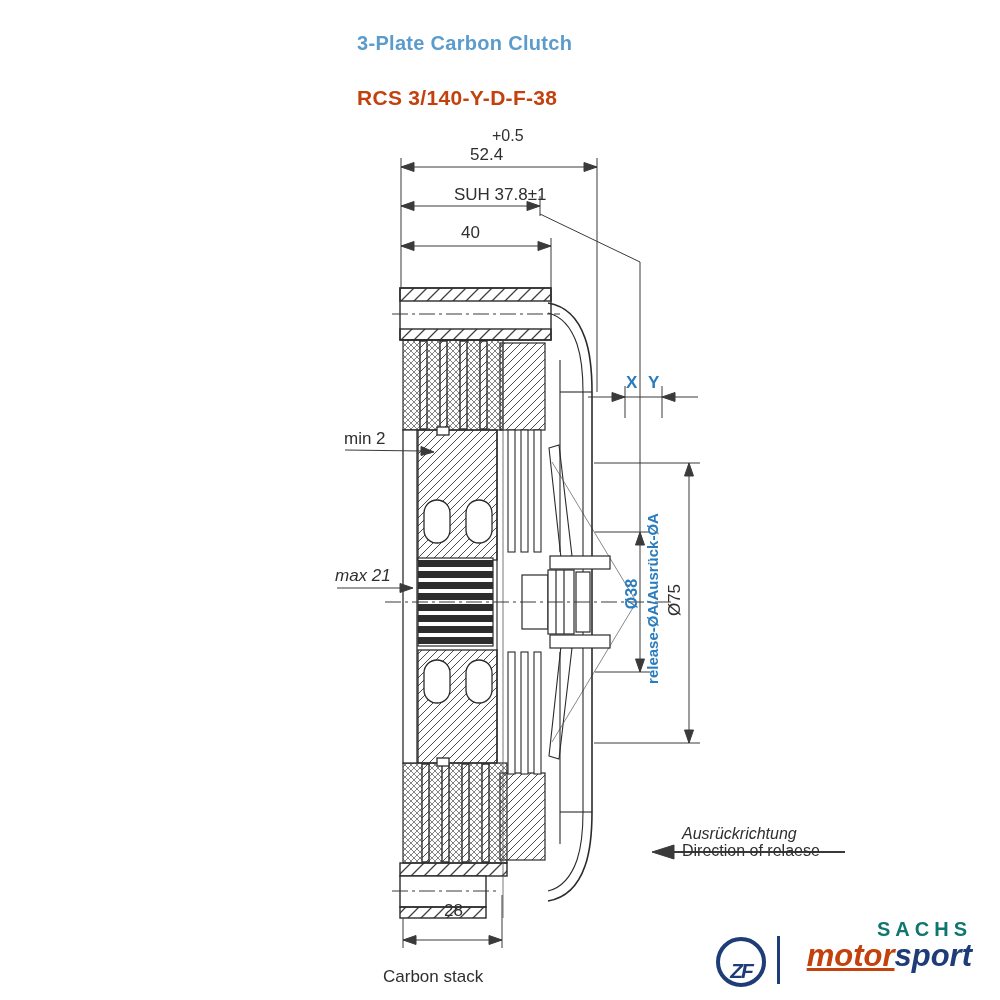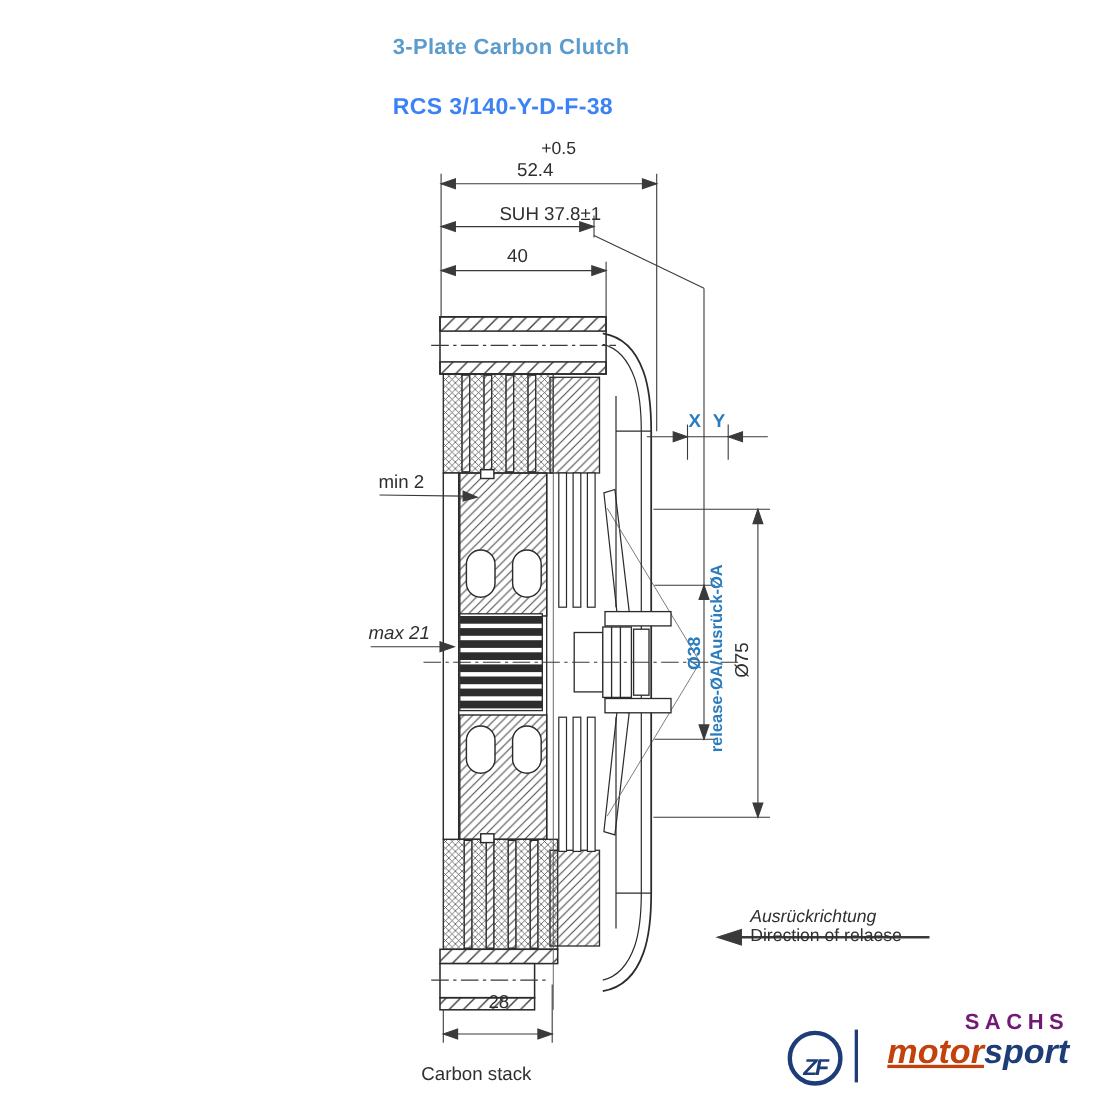--- a/index.html
+++ b/index.html
@@ -3,35 +3,35 @@
 <meta charset="utf-8">
 <style>
   html,body{margin:0;padding:0;background:#fff;}
   .stage{position:relative;width:1000px;height:1000px;background:#ffffff;
          font-family:"Liberation Sans",sans-serif;overflow:hidden;}
   .stage svg{position:absolute;left:0;top:0;}
 
   
   .title-line{position:absolute;left:357px;white-space:nowrap;font-weight:bold;letter-spacing:.3px;}
   .title-blue{color:#5b9ccc;font-size:20px;}
-  .title-model{color:#3b82f6;font-size:21px;}
+  .title-model{color:#c2410c;font-size:21px;}
 
   
   .dim{position:absolute;font-size:17px;color:#2f2f2f;white-space:nowrap;}
   .dim-small{font-size:16px;}
   .dim-blue{color:#2a7cbd;font-weight:bold;}
   .vlabel{text-align:center;transform:rotate(-90deg);}
   .italic{font-style:italic;}
 
   
   .zf-circle{position:absolute;left:716px;top:937px;width:42px;height:42px;border:4px solid #1e3c78;
              border-radius:50%;display:flex;align-items:flex-end;justify-content:center;}
   .zf-mono{color:#1e3c78;font-weight:bold;font-size:21px;letter-spacing:-2px;font-style:italic;}
   .brand-divider{position:absolute;left:777px;top:936px;width:3px;height:48px;background:#1e3c78;}
-  .sachs{position:absolute;right:28px;top:918px;color:#701a75;font-weight:bold;font-size:20px;letter-spacing:5px;}
+  .sachs{position:absolute;right:28px;top:918px;color:#0f766e;font-weight:bold;font-size:20px;letter-spacing:5px;}
   .motorsport{position:absolute;right:28px;top:938px;font-weight:bold;font-style:italic;font-size:31px;letter-spacing:0;}
   .motor-red{color:#c2410c;text-decoration:underline;}
   .sport-navy{color:#1e3c78;}
 </style>
 </head>
 <body>
 
 <div class="stage">
 
   <svg width="1000" height="1000" viewBox="0 0 1000 1000">

